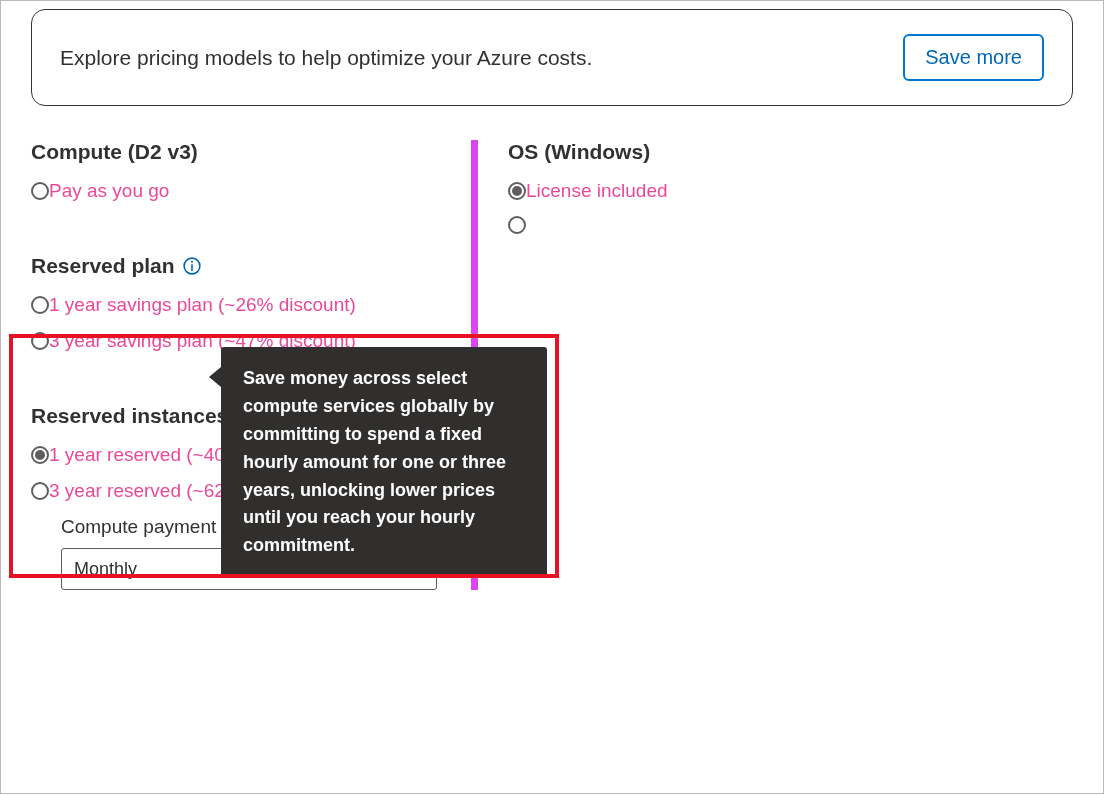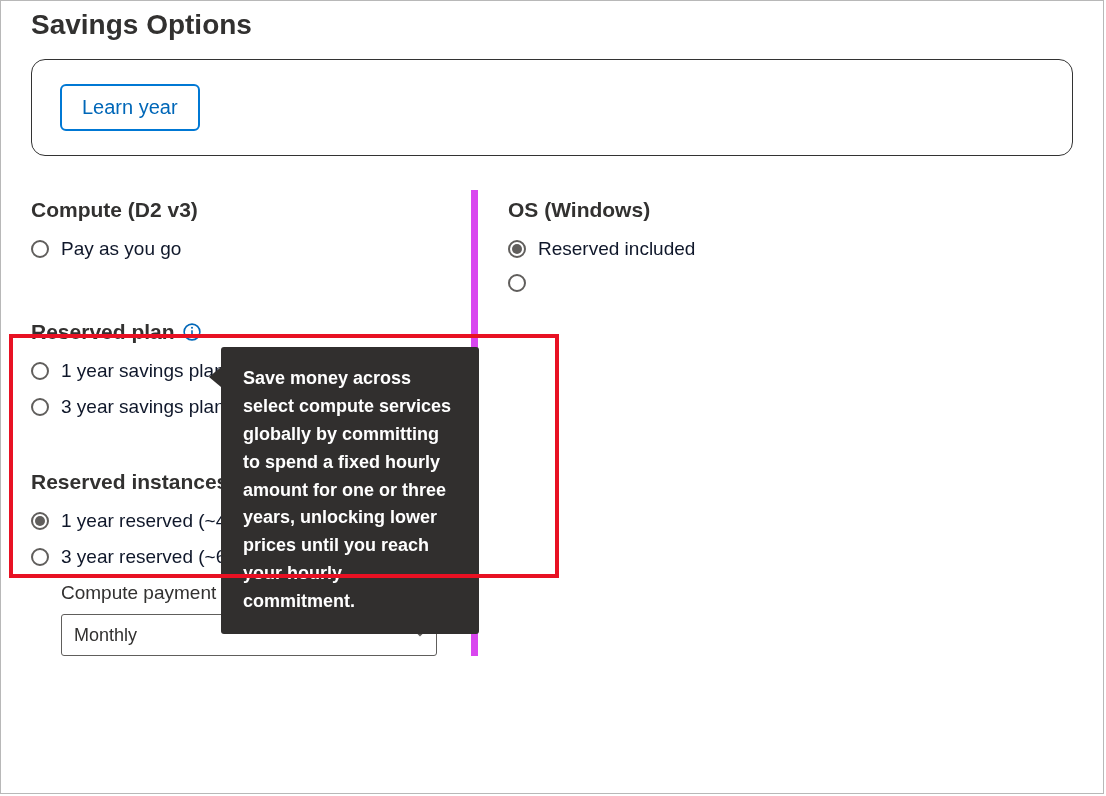--- a/index.html
+++ b/index.html
@@ -63,31 +63,30 @@
     padding-right: 10px;
   }
   .col-right {
     border-left: 7px solid #d946ef;
     padding-left: 30px;
     flex: 1;
   }
   .section-heading {
     font-size: 21px;
     font-weight: 700;
-    margin: 8px 0 16px 0;
+    margin: 0 0 16px 0;
     display: flex;
     align-items: center;
     gap: 8px;
   }
   .radio-row {
     display: flex;
     align-items: center;
-    gap: 12px;
     font-size: 19px;
-    color: #0f172a;
+    color: #ec4899;
     margin: 0 0 14px 0;
   }
   .radio {
     width: 18px;
     height: 18px;
     border: 2px solid #605e5c;
     border-radius: 50%;
     display: inline-flex;
     align-items: center;
     justify-content: center;
@@ -148,44 +147,44 @@
     z-index: 30;
   }
   .tooltip {
     position: absolute;
     background: #312f2e;
     color: #fff;
     font-size: 18px;
     font-weight: 700;
     line-height: 1.55;
     padding: 18px 22px;
-    width: 258px;
+    width: 326px;
     border-radius: 3px;
     z-index: 20;
     box-sizing: border-box;
   }
   .tooltip::before {
     content: "";
     position: absolute;
     left: -12px;
     top: 20px;
     border-top: 10px solid transparent;
     border-bottom: 10px solid transparent;
     border-right: 12px solid #312f2e;
   }
 </style>
 </head>
 <body>
 
 <div class="outer">
   <div class="content">
-    <h1 class="page-title">Savings Options</h1>
 
     <div class="banner">
-      <button class="learn-more">Learn year</button>
+      <div class="banner-text">Explore pricing models to help optimize your Azure costs.</div>
+      <button class="learn-more">Save more</button>
     </div>
 
     <div class="columns">
 
       <div class="col col-left">
 
         <div class="section-heading">
           <span>Compute (D2 v3)</span>
         </div>
         <div class="radio-row">
@@ -252,21 +251,21 @@
       </div>
 
       <div class="col col-right">
         <div class="section-heading">
           <span>OS (Windows)</span>
         </div>
         <div class="radio-row">
           <span class="radio selected">
               <span class="dot"></span>
             </span>
-          <span>Reserved included</span>
+          <span>License included</span>
         </div>
         <div class="radio-row">
           <span class="radio"></span>
         </div>
       </div>
     </div>
   </div>
 
   <div class="tooltip" style="left:220px; top:346px;">Save money across select compute services globally by committing to spend a fixed hourly amount for one or three years, unlocking lower prices until you reach your hourly commitment.</div>
 

